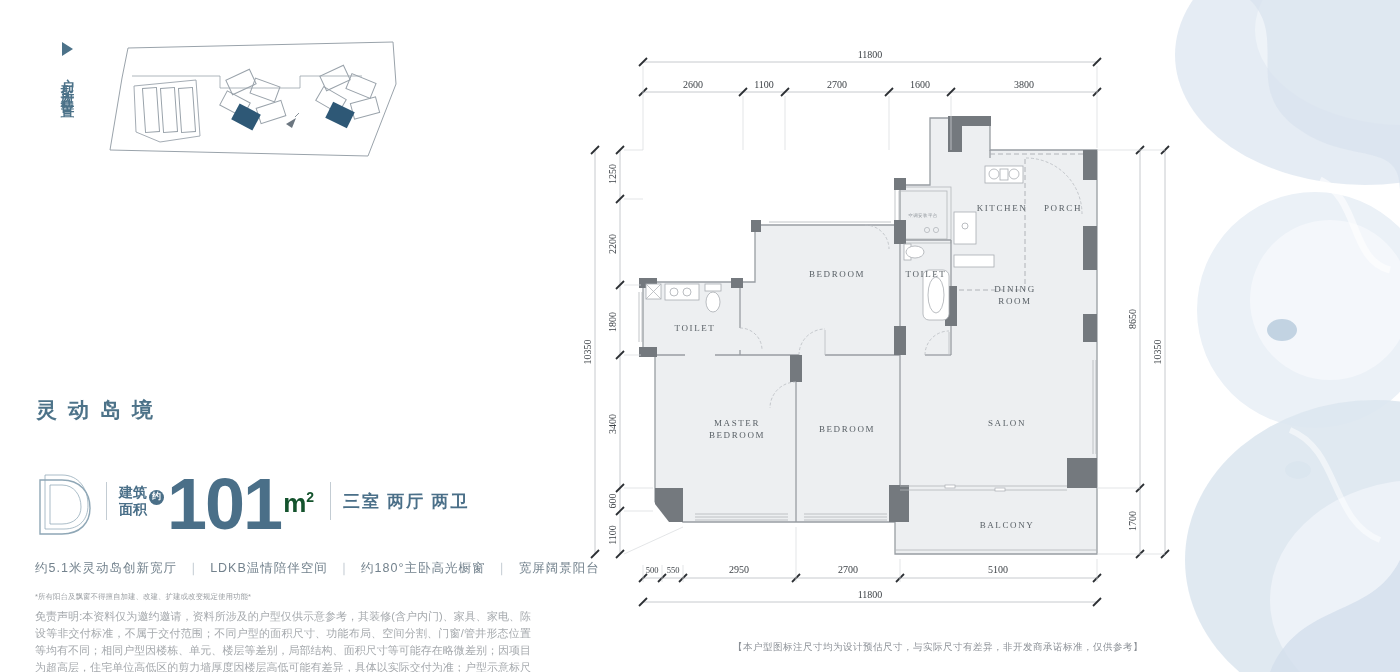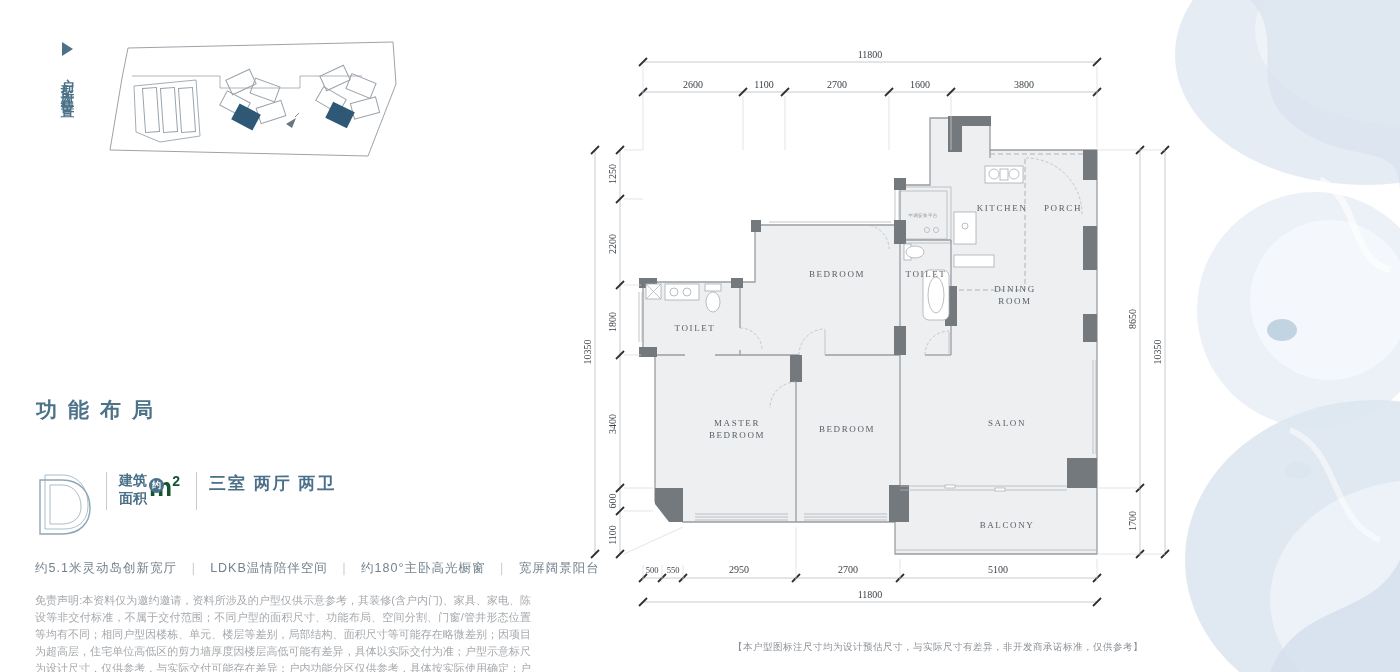--- a/index.html
+++ b/index.html
@@ -12,31 +12,31 @@
 
   
   #locator{left:52px;top:42px;width:30px;display:flex;flex-direction:column;align-items:center;}
   #locator .tri{width:0;height:0;border-left:11px solid #4c7289;border-top:7px solid transparent;
                 border-bottom:7px solid transparent;margin-bottom:12px;}
   #locator .vtext{writing-mode:vertical-rl;text-orientation:upright;font-size:13.5px;
                   letter-spacing:5px;color:#4c7289;font-weight:600;}
 
   
   #series-title{left:36px;top:396px;font-size:21px;font-weight:700;letter-spacing:11px;color:#4d7389;}
-  #area-row{left:34px;top:472px;display:flex;align-items:flex-start;color:#4a6f88;}
+  #area-row{left:34px;top:472px;display:flex;align-items:center;color:#4a6f88;}
   #area-row .dlogo{width:60px;height:66px;}
   .vdiv{width:1px;background:#c3ccd3;height:38px;margin:0 12px 8px 12px;}
   .area-label{font-size:14px;font-weight:700;line-height:1.25;color:#4a6f88;margin-bottom:8px;position:relative;}
   .approx-badge{position:absolute;right:-17px;bottom:14px;width:15px;height:15px;border-radius:50%;
                 background:#4a6f88;color:#fff;font-size:9px;display:flex;align-items:center;
                 justify-content:center;}
   .big-num{font-size:72px;font-weight:700;line-height:0.82;letter-spacing:-2px;color:#4a6f88;margin-left:20px;}
   .unit{font-size:26px;font-weight:600;color:#14532d;margin:0 4px 4px 2px;}
   .unit sup{font-size:14px;}
-  .rooms{font-size:17px;font-weight:600;letter-spacing:2px;color:#4a6f88;margin-bottom:8px;white-space:nowrap;}
+  .rooms{font-size:17px;font-weight:600;letter-spacing:2px;color:#4a6f88;margin-bottom:8px;white-space:nowrap;font-family:Liberation Serif, serif;}
 
   #features{left:35px;top:537px;font-size:12.5px;color:#73828d;letter-spacing:1px;white-space:nowrap;margin-top:23px;}
   #features .sep{color:#b3bec6;margin:0 10px;}
 
   #disclaimer{left:35px;top:592px;width:496px;color:#a5a9ad;}
   #disclaimer .line1{font-size:7.5px;margin-bottom:6px;color:#9b9fa3;}
   #disclaimer .body{font-size:11px;line-height:1.55;text-align:justify;}
 
   #plan-note{left:733px;top:641px;font-size:9.5px;color:#8b9096;letter-spacing:0.5px;text-align:center;}
 
@@ -103,46 +103,48 @@
     <rect x="134" y="72" width="24" height="18" transform="rotate(28 146 81)"></rect>
     <rect x="228" y="70" width="24" height="18" transform="rotate(26 240 79)"></rect>
   </g>
 
   <g>
     <path d="M186,88 L196,82 L192,92 Z" fill="#6b7680"></path>
     <line x1="195" y1="81" x2="199" y2="77" stroke="#6b7680" stroke-width="0.8"></line>
   </g>
 </svg>
 
-<div id="series-title" class="abs">功能布局</div>
+<div id="series-title" class="abs">灵动岛境</div>
 
 <div id="area-row" class="abs">
   <svg class="dlogo" viewBox="0 0 60 66">
     <g fill="none" stroke="#8fa7b6" stroke-width="1.4">
       <path d="M6,8 L6,62 L28,62 C46,62 56,51 56,36 C56,20 46,8 28,8 Z"></path>
       <path d="M11,3 L11,57 L30,57 C46,57 54,47 54,33 C54,17 45,3 28,3 Z" stroke-width="1" opacity="0.75"></path>
       <path d="M16,13 L16,52 L28,52 C40,52 47,45 47,35 C47,23 40,13 28,13 Z" stroke-width="1" opacity="0.75"></path>
     </g>
   </svg>
   <div class="vdiv"></div>
   <div class="area-label">
     <div>建筑</div>
     <div>面积</div>
     <div class="approx-badge">约</div>
   </div>
+  <div class="big-num">101</div>
   <div class="unit"><span>m</span><sup>2</sup></div>
   <div class="vdiv"></div>
   <div class="rooms">三室 两厅 两卫</div>
 </div>
 
 <div id="features" class="abs">
   <span>约5.1米灵动岛创新宽厅</span><span class="sep">｜</span><span>LDKB温情陪伴空间</span><span class="sep">｜</span><span>约180°主卧高光橱窗</span><span class="sep">｜</span><span>宽屏阔景阳台</span>
 </div>
 
 <div id="disclaimer" class="abs">
+  <div class="line1">*所有阳台及飘窗不得擅自加建、改建、扩建或改变规定使用功能*</div>
   <div class="body">免责声明:本资料仅为邀约邀请，资料所涉及的户型仅供示意参考，其装修(含户内门)、家具、家电、陈设等非交付标准，不属于交付范围；不同户型的面积尺寸、功能布局、空间分割、门窗/管井形态位置等均有不同；相同户型因楼栋、单元、楼层等差别，局部结构、面积尺寸等可能存在略微差别；因项目为超高层，住宅单位高低区的剪力墙厚度因楼层高低可能有差异，具体以实际交付为准；户型示意标尺为设计尺寸，仅供参考，与实际交付可能存在差异；户内功能分区仅供参考，具体按实际使用确定；户型图中黑色及深灰色填充墙体均不可拆除。特别提示：本资料相关信息仅供参考使用，实际交付以政府规划、双方签订的商品房买卖合同及相关协议为准。本户型图标注尺寸单位均为毫米（mm），本资料制作时间：2023年3月。</div>
 </div>
 
 <div id="plan-note" class="abs">【本户型图标注尺寸均为设计预估尺寸，与实际尺寸有差异，非开发商承诺标准，仅供参考】</div>
 
 <svg class="abs" style="left:555px;top:30px;" width="640" height="600" viewBox="0 0 640 600">
 
   <path d="M88,252 L200,252 L200,195 L345,195 L345,155 L375,155 L375,88 L435,88 L435,120 L542,120
            L542,524 L340,524 L340,492 L128,492 L100,472 L100,325 L88,325 Z" fill="#edeff1"></path>
 

